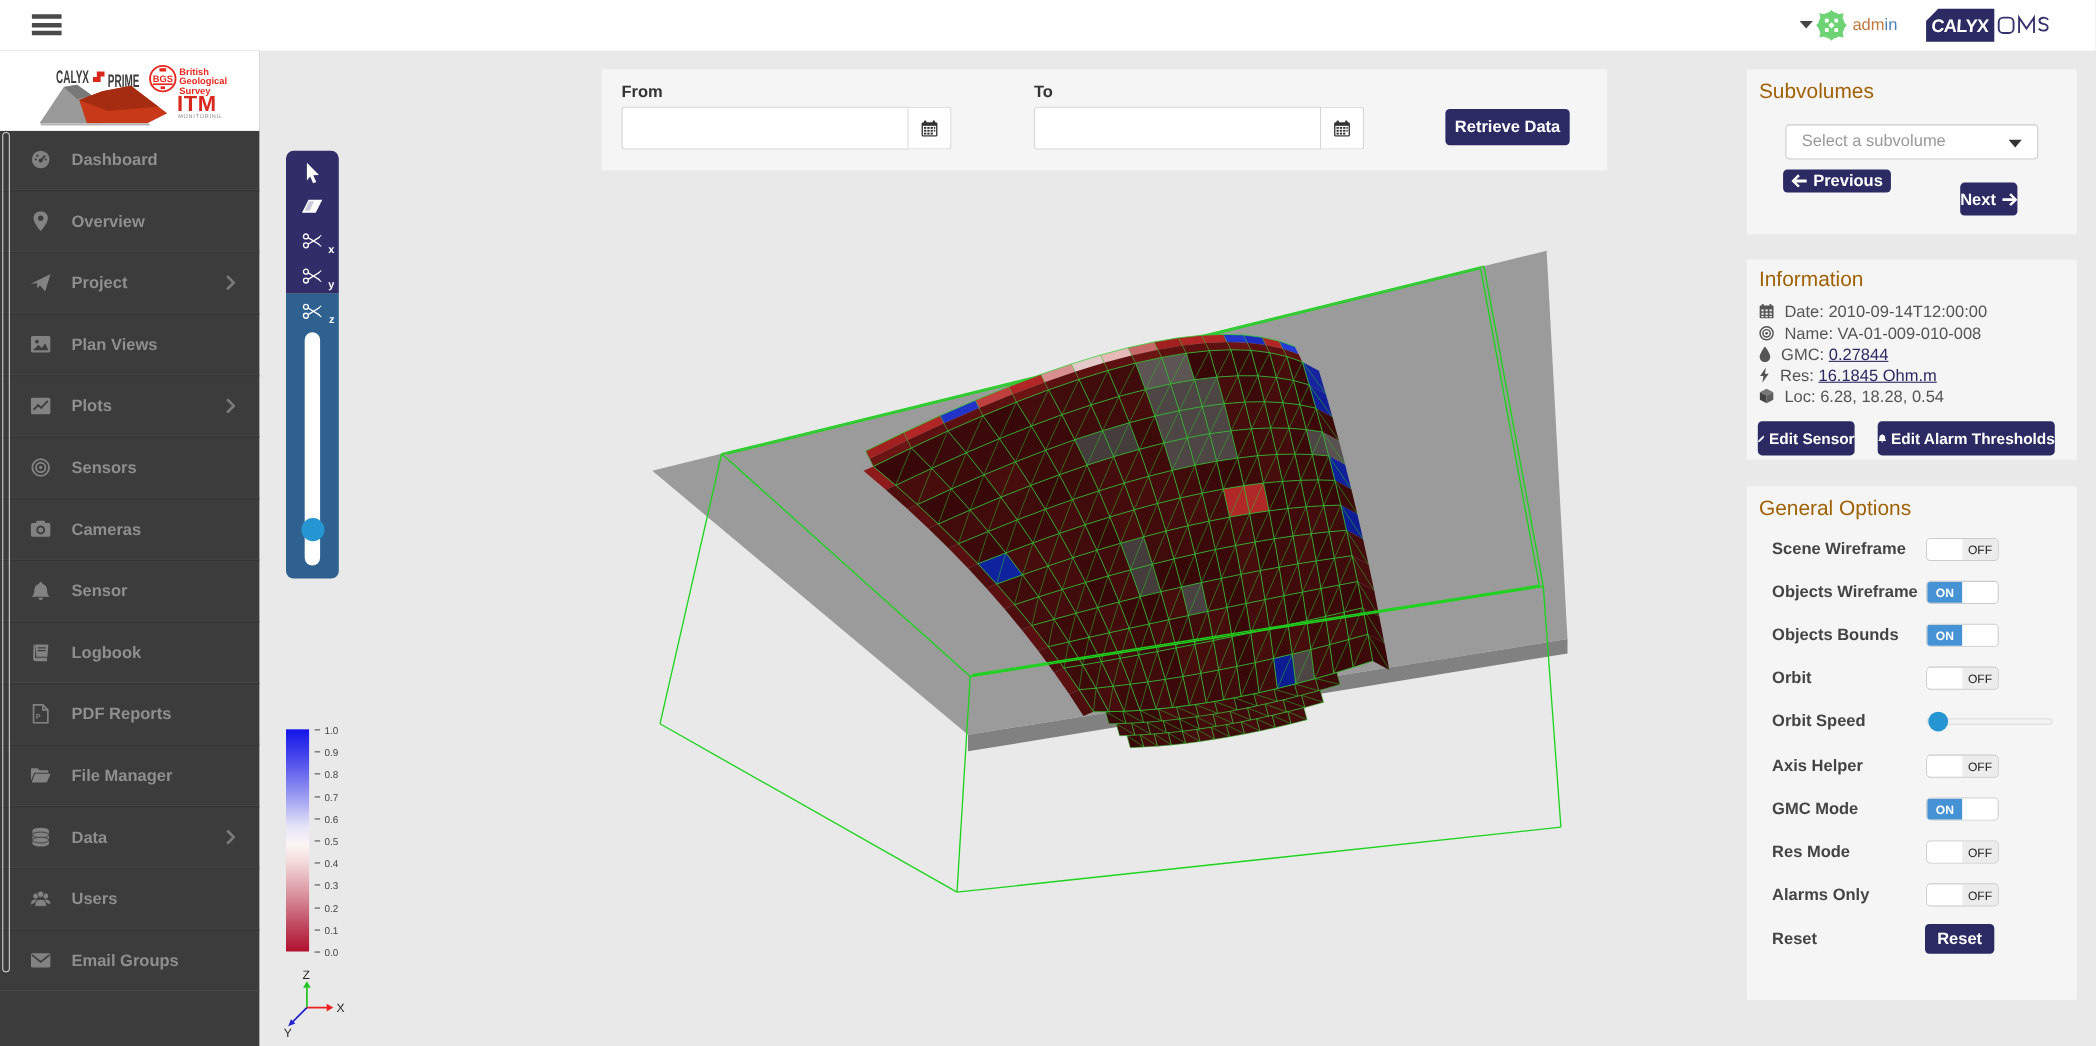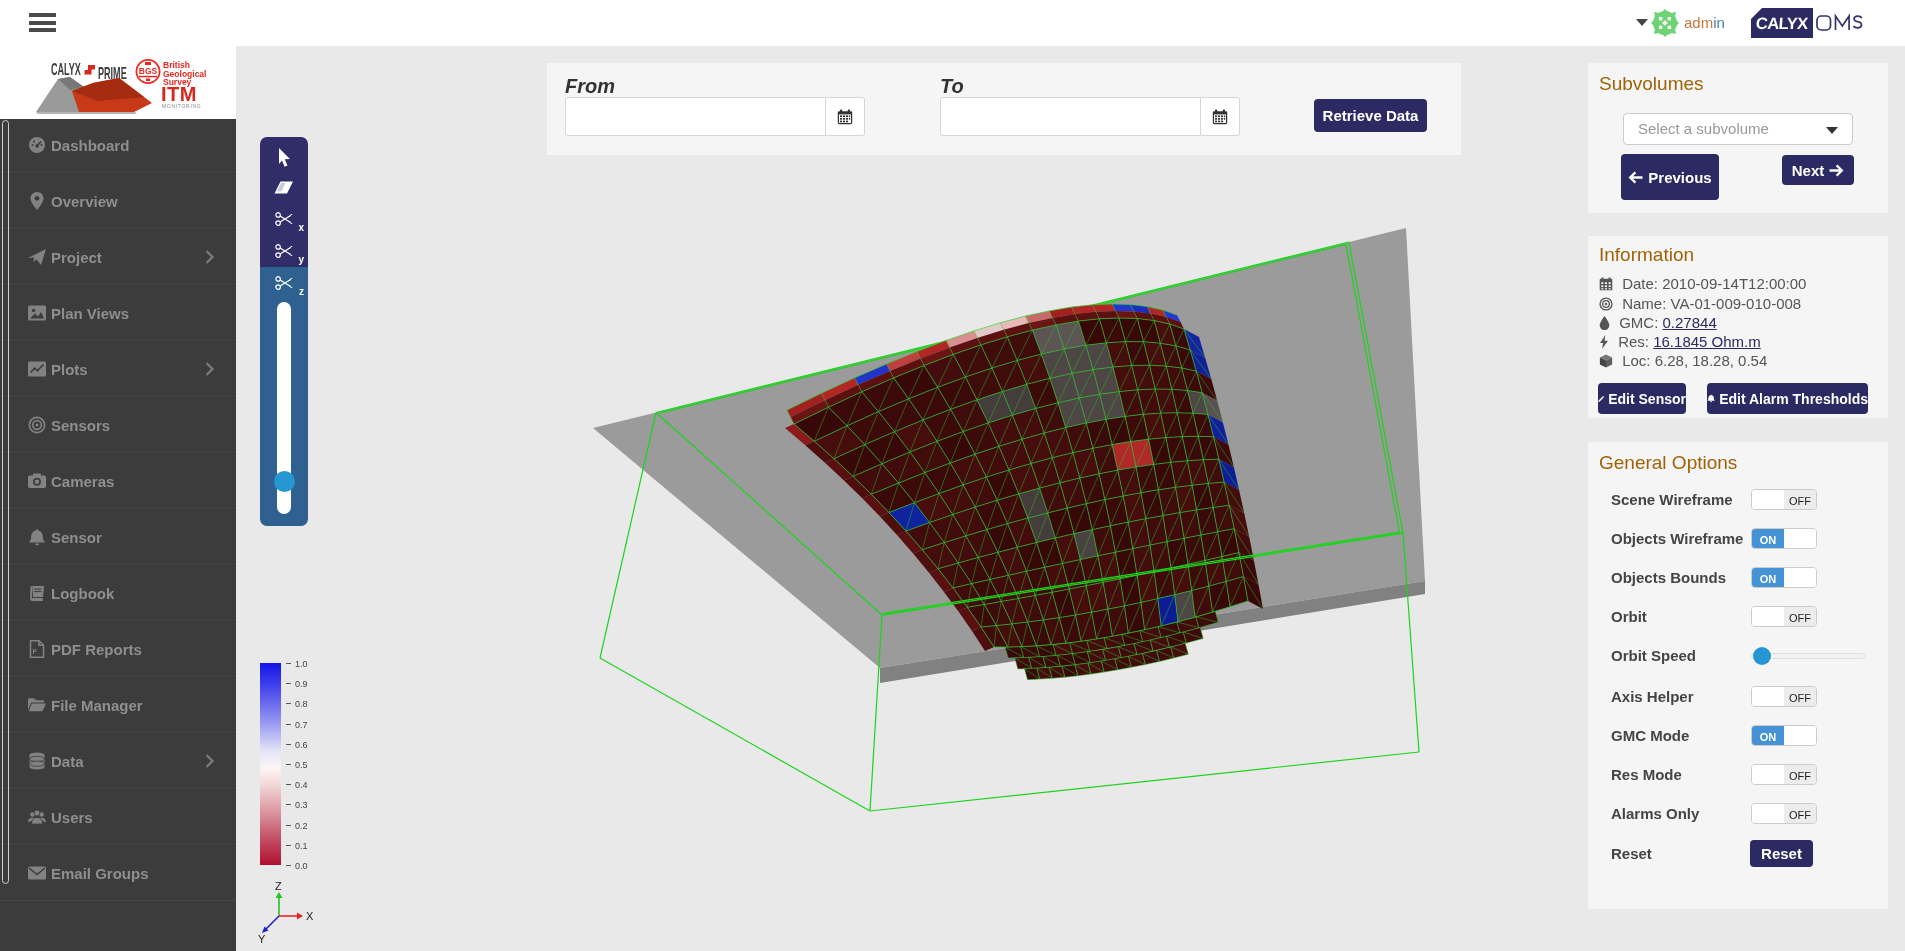--- a/index.html
+++ b/index.html
@@ -12,27 +12,27 @@
 #avatar { position:absolute; left:1650px; top:8px; }
 #adm { position:absolute; left:1684px; top:14px; font-size:15px; font-weight:normal; }
 #adm .o { color:#c1773d; } #adm .b { color:#4a7fb5; }
 #oms-logo { position:absolute; left:1748px; top:7px; }
 #sidebar { position:absolute; left:0; top:46px; width:236px; height:905px; background:#3c3c3c; }
 #slogo { position:absolute; left:0; top:0; width:236px; height:73px; background:#fff; }
 #smenu { position:absolute; left:0; top:71px; width:236px; }
 .mi { height:56px; border-bottom:1px solid #454545; border-top:1px solid #343434; position:relative;
   display:flex; align-items:center; }
 .mic { margin-left:28px; }
-.mi span { margin-left:5px; color:#8f8f8f; font-size:15px; font-weight:bold; }
+.mi span { margin-left:19px; color:#8f8f8f; font-size:15px; font-weight:bold; }
 .mi .chev { position:absolute; right:22px; margin:0; }
 #sscroll { position:absolute; left:2px; top:74px; width:7px; height:764px;
   border:1px solid #cfcfcf; border-radius:5px; }
 #main { position:absolute; left:236px; top:46px; width:1352px; height:905px; background:#e9e9e9; }
 #formpanel { position:absolute; left:311px; top:17px; width:914px; height:92px; background:#f5f5f5; }
-.flabel { position:absolute; font-size:20px; font-weight:bold; color:#333;font-style:italic; }
+.flabel { position:absolute; font-size:15px; font-weight:bold; color:#333; }
 .finput { position:absolute; height:39px; background:#fff; border:1px solid #d6d6d6; border-radius:3px 0 0 3px; }
 .fcal { position:absolute; height:39px; width:39px; background:#fff; border:1px solid #d6d6d6; border-left:none;
   border-radius:0 3px 3px 0; display:flex; align-items:center; justify-content:center; }
 .btn { background:#2b2a63; color:#fff; font-weight:bold; border-radius:4px;
   display:inline-flex; align-items:center; justify-content:center; }
 #retrieve { position:absolute; left:1078px; top:53px; width:113px; height:33px; font-size:15px; }
 #scene { position:absolute; left:0; top:0; width:1352px; height:905px; }
 #toolbar { position:absolute; left:24px; top:91px; width:48px; height:389px; }
 #tb-top { position:absolute; top:0; width:48px; height:130px; background:#312d68; border-radius:7px 7px 0 0; }
 #tb-bot { position:absolute; top:130px; width:48px; height:259px; background:#2e6190; border-radius:0 0 7px 7px; }
@@ -48,22 +48,22 @@
 .tkd { display:inline-block; width:5px; height:1px; background:#555; vertical-align:3px; margin-right:4px; }
 #axis { position:absolute; left:15px; top:835px; }
 #rightcol { position:absolute; left:1588px; top:46px; width:300px; height:905px; }
 .panel { position:absolute; left:0; width:300px; background:#f5f5f5; }
 .ptitle { position:absolute; left:11px; font-size:19px; color:#a16207; }
 #p-sub { top:17px; height:150px; }
 #dropdown { position:absolute; left:35px; top:50px; width:230px; height:32px; background:#fff;
   border:1px solid #ccc; border-radius:4px; font-size:15px; color:#999; line-height:30px; padding-left:14px; }
 #dropdown:after { content:''; position:absolute; right:14px; top:13px; width:0; height:0;
   border-left:6px solid transparent; border-right:6px solid transparent; border-top:7px solid #333; }
-#btn-prev { position:absolute; left:33px; top:91px; width:98px; height:46px; font-size:15px; }
-#btn-next { position:absolute; left:194px; top:92px; width:72px; height:30px; font-size:15px; }
+#btn-prev { position:absolute; left:33px; top:91px; width:98px; height:21px; font-size:15px; }
+#btn-next { position:absolute; left:194px; top:103px; width:52px; height:30px; font-size:15px; }
 #p-info { top:190px; height:182px; }
 .irow { position:absolute; left:11px; font-size:15px; color:#555; }
 .iico { vertical-align:-2px; margin-right:5px; }
 .ilink { color:#2b2a63; text-decoration:underline; }
 #btn-es { position:absolute; left:10px; top:147px; width:88px; height:31px; font-size:14px; white-space:nowrap; }
 #btn-eat { position:absolute; left:119px; top:147px; width:161px; height:31px; font-size:14px; white-space:nowrap; }
 #p-go { top:396px; height:467px; }
 .gorow { position:absolute; left:0; width:300px; height:21px; }
 .golab { position:absolute; left:23px; font-size:15px; font-weight:bold; color:#444; top:2px; }
 .tg { position:absolute; left:163px; top:0; width:66px; height:21px; border:1px solid #ccc;

